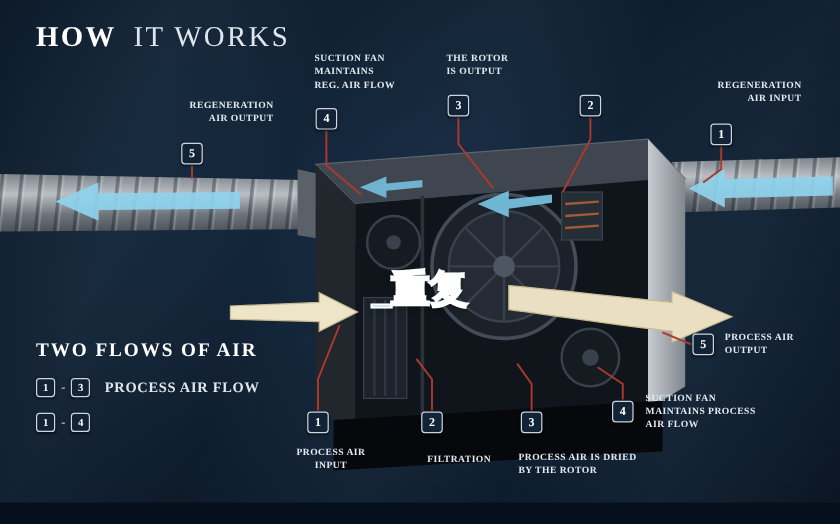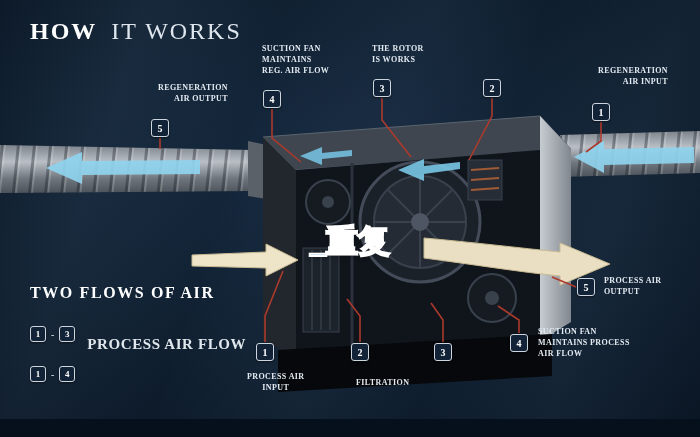--- a/index.html
+++ b/index.html
@@ -24,21 +24,21 @@
   }
   .callout-label{
     position:absolute;z-index:30;font-size:8px;font-weight:bold;letter-spacing:0.4px;
     line-height:1.35;color:#e3eaf1;white-space:pre-line;
   }
   .legend{position:absolute;left:30px;top:284px;z-index:30;}
   .legend-title{font-size:16px;font-weight:bold;color:#fff;letter-spacing:1.6px;}
   .legend-row{display:flex;align-items:center;margin-top:13px;}
   .legend .badge{position:static;transform:none;width:16px;height:16px;font-size:9px;}
   .legend-sep{color:#cdd6de;font-size:10px;margin:0 5px;font-weight:bold;}
-  .legend-label{font-size:15px;font-weight:bold;color:#dfe6ec;letter-spacing:0.6px;margin-left:12px;margin-top:21px;}
+  .legend-label{font-size:12px;font-weight:bold;color:#dfe6ec;letter-spacing:0.6px;margin-left:12px;}
   .overlay{position:absolute;left:0;right:0;z-index:50;text-align:center;font-weight:bold;
     color:#1f8fe0;-webkit-text-stroke:2px #ffffff;text-shadow:0 2px 4px rgba(0,0,0,0.35);}
   .overlay.l1{top:178px;font-size:42px;}
   .overlay.l2{top:220px;font-size:32px;}
 </style>
 </head>
 <body>
 
 <div class="stage">
   <div class="beams"></div>
@@ -140,28 +140,30 @@
   <div class="badge" style="left:443px;top:352px">3</div>
   <div class="badge" style="left:360px;top:352px">2</div>
   <div class="badge" style="left:265px;top:352px">1</div>
 
   <div class="callout-label" style="right:472px;top:83px;text-align:right">REGENERATION
 AIR OUTPUT</div>
   <div class="callout-label" style="left:262px;top:44px">SUCTION FAN
 MAINTAINS
 REG. AIR FLOW</div>
   <div class="callout-label" style="left:372px;top:44px">THE ROTOR
-IS WORKS</div>
+IS OUTPUT</div>
   <div class="callout-label" style="right:32px;top:66px;text-align:right">REGENERATION
 AIR INPUT</div>
   <div class="callout-label" style="left:604px;top:276px">PROCESS AIR
 OUTPUT</div>
   <div class="callout-label" style="left:538px;top:327px">SUCTION FAN
 MAINTAINS PROCESS
 AIR FLOW</div>
+  <div class="callout-label" style="left:432px;top:376px">PROCESS AIR IS DRIED
+BY THE ROTOR</div>
   <div class="callout-label" style="left:356px;top:378px">FILTRATION</div>
   <div class="callout-label" style="left:247px;top:372px;text-align:center">PROCESS AIR
 INPUT</div>
 
   <div class="legend">
     <div class="legend-title">TWO FLOWS OF AIR</div>
     <div class="legend-row">
       <span class="badge">1</span>
       <span class="legend-sep">-</span>
       <span class="badge">3</span>

